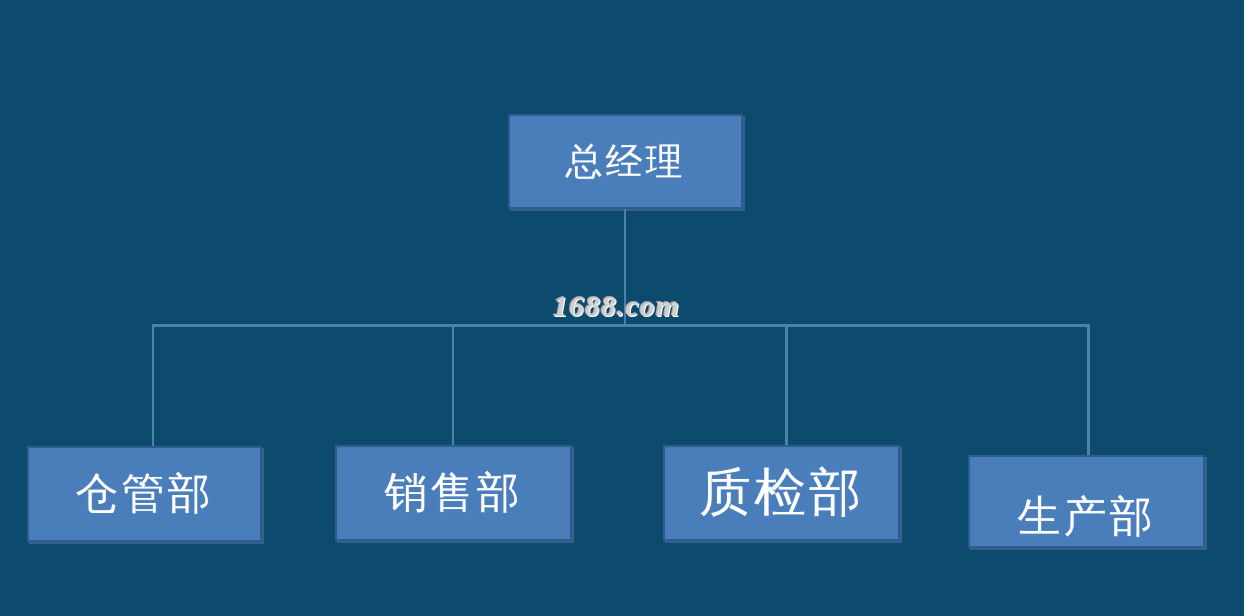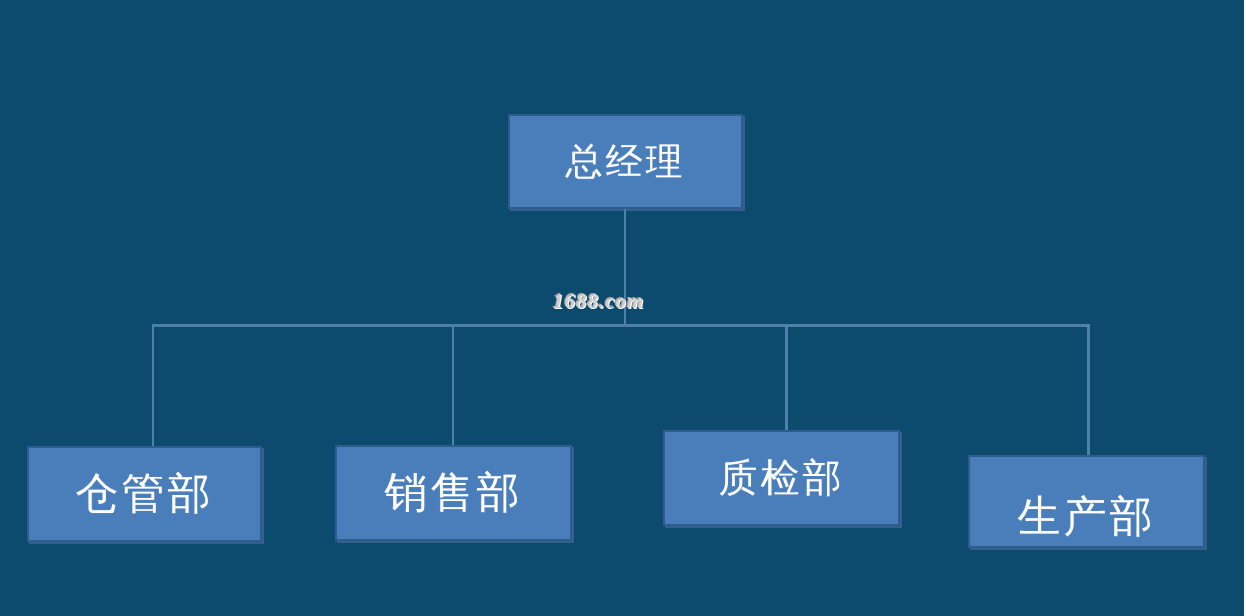--- a/index.html
+++ b/index.html
@@ -54,24 +54,24 @@
   .node.leaf-1 {
     left: 335px;
     top: 445px;
     width: 237px;
     height: 96px;
     font-size: 43px;
   }
 
   .node.leaf-2 {
     left: 663px;
-    top: 430px;
+    top: 445px;
     width: 237px;
     height: 96px;
-    font-size: 39px;
+    font-size: 52px;
     justify-content: center;
   }
 
   .node.leaf-3 {
     left: 968px;
     top: 455px;
     width: 237px;
     height: 93px;
     font-size: 43px;
     align-items: flex-end;
@@ -126,21 +126,21 @@
   }
 
   
   .watermark {
     position: absolute;
     left: 553px;
     top: 289px;
     font-family: "Liberation Serif", "DejaVu Serif", serif;
     font-style: italic;
     font-weight: 700;
-    font-size: 21px;
+    font-size: 30px;
     letter-spacing: 1px;
     color: #cfcfcf;
     text-shadow: 1px 1px 0 #ffffff, -1px -1px 0 #a8a8a8;
     white-space: nowrap;
     user-select: none;
   }
 </style>
 </head>
 <body>
 

